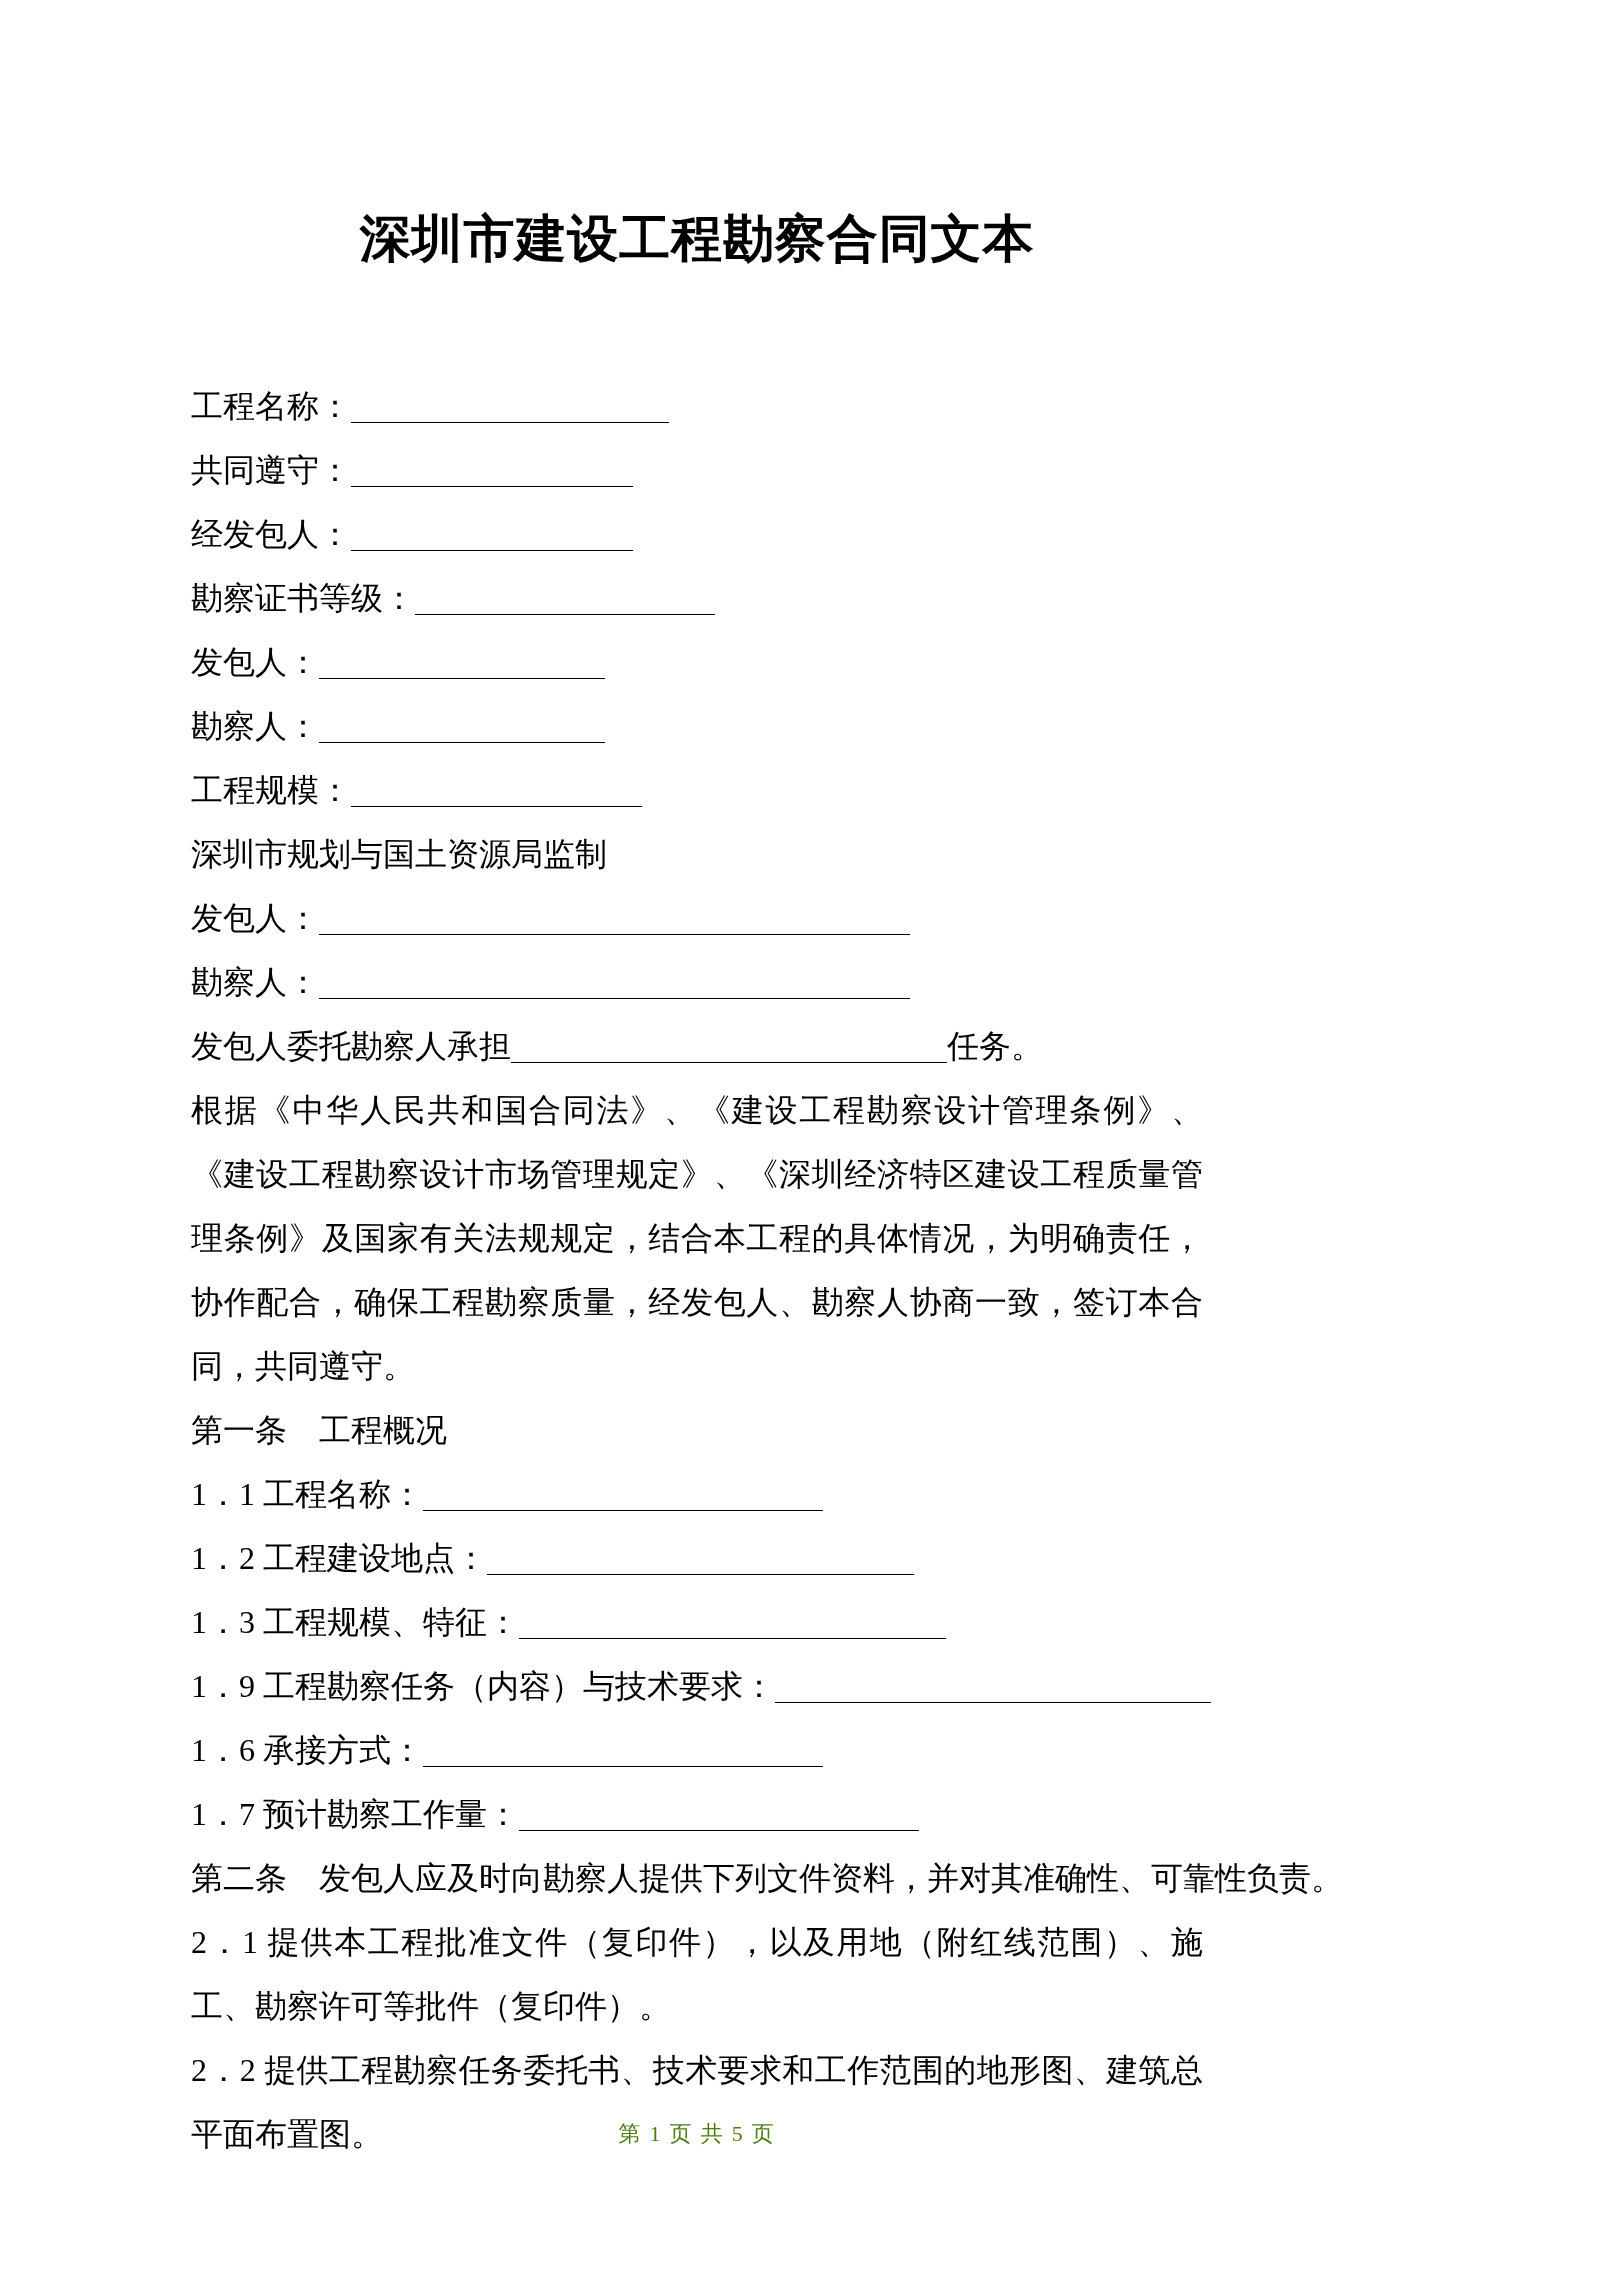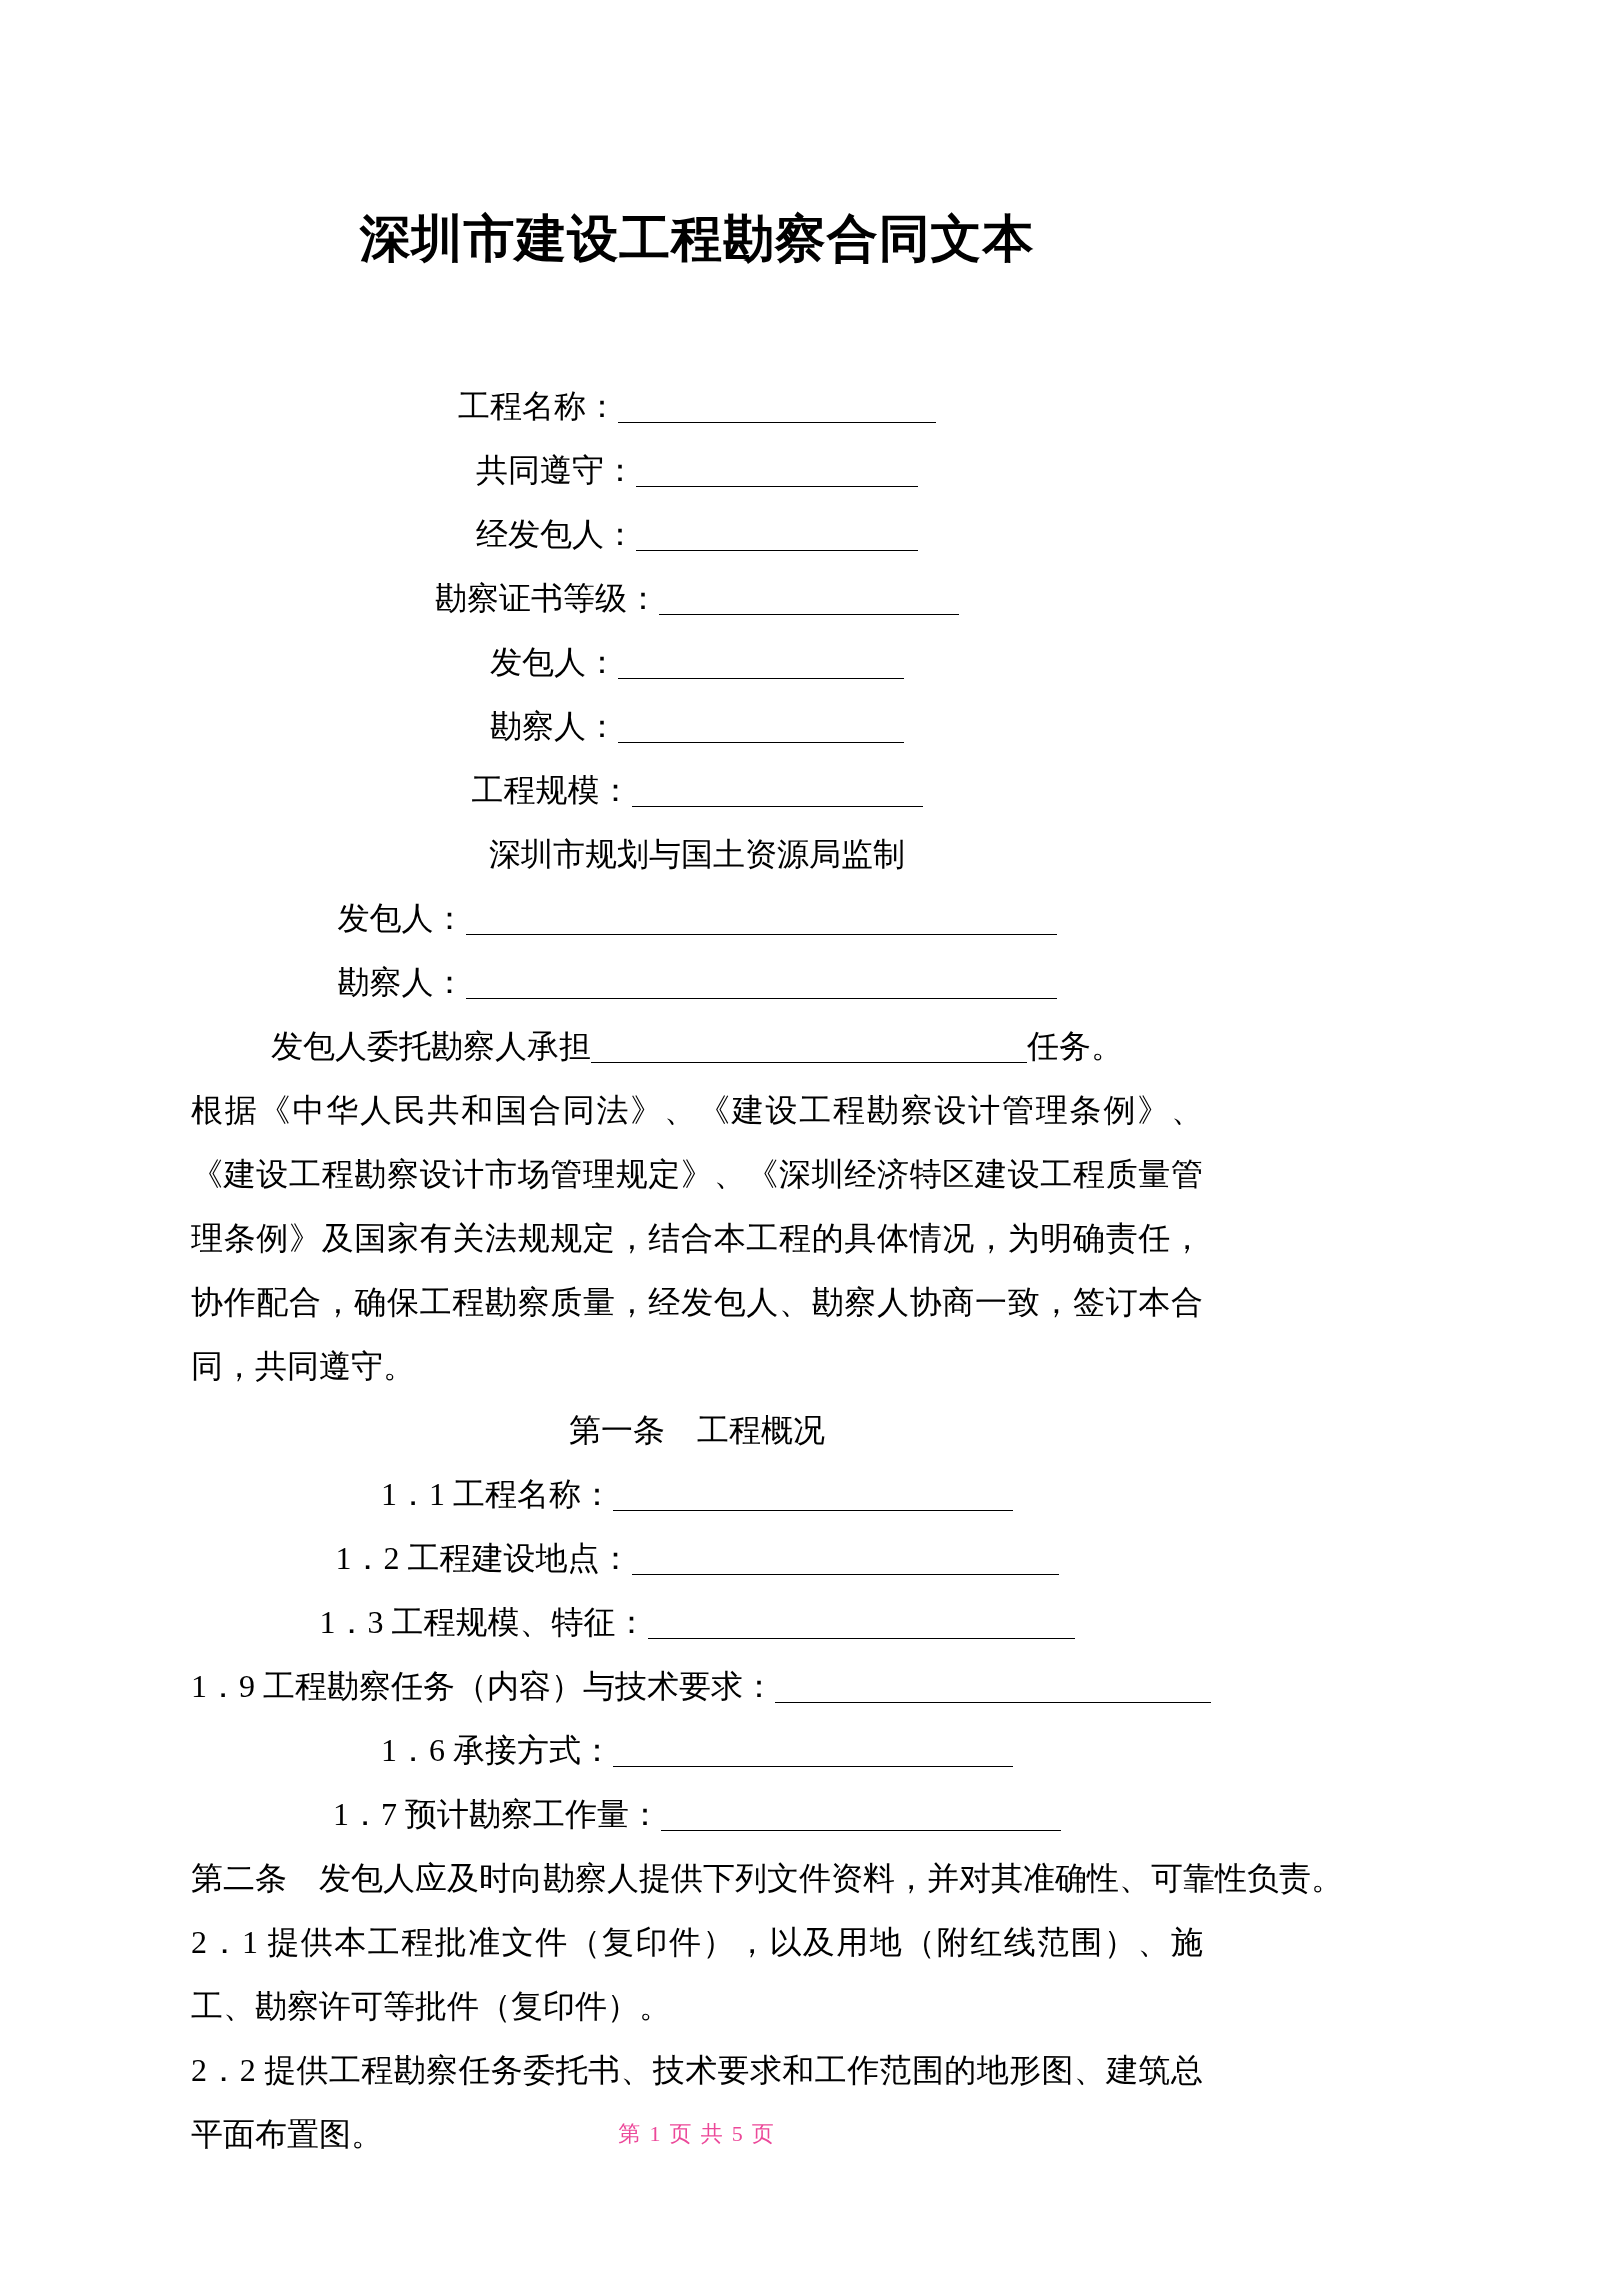--- a/index.html
+++ b/index.html
@@ -21,41 +21,40 @@
     line-height: 1.2;
     letter-spacing: 0.9px;
   }
   .content {
     padding: 104px 191px 0 191px;
     font-size: 32px;
   }
   .line {
     line-height: 64px;
     white-space: nowrap;
-    text-align: center;
   }
   .para {
     line-height: 64px;
     text-align: justify;
   }
   .blank {
     display: inline-block;
     height: 9px;
     border-bottom: 1.8px solid #000000;
     vertical-align: -5.5px;
   }
   .footer {
     position: absolute;
     left: 0;
     right: 0;
     bottom: 145px;
     text-align: center;
     font-size: 22px;
     letter-spacing: 1.8px;
-    color: #ec4899;
+    color: #4d7c0f;
   }
 </style>
 </head>
 <body>
 
 <div class="page">
 
   <h1 class="title">深圳市建设工程勘察合同文本</h1>
 
   <div class="content">

